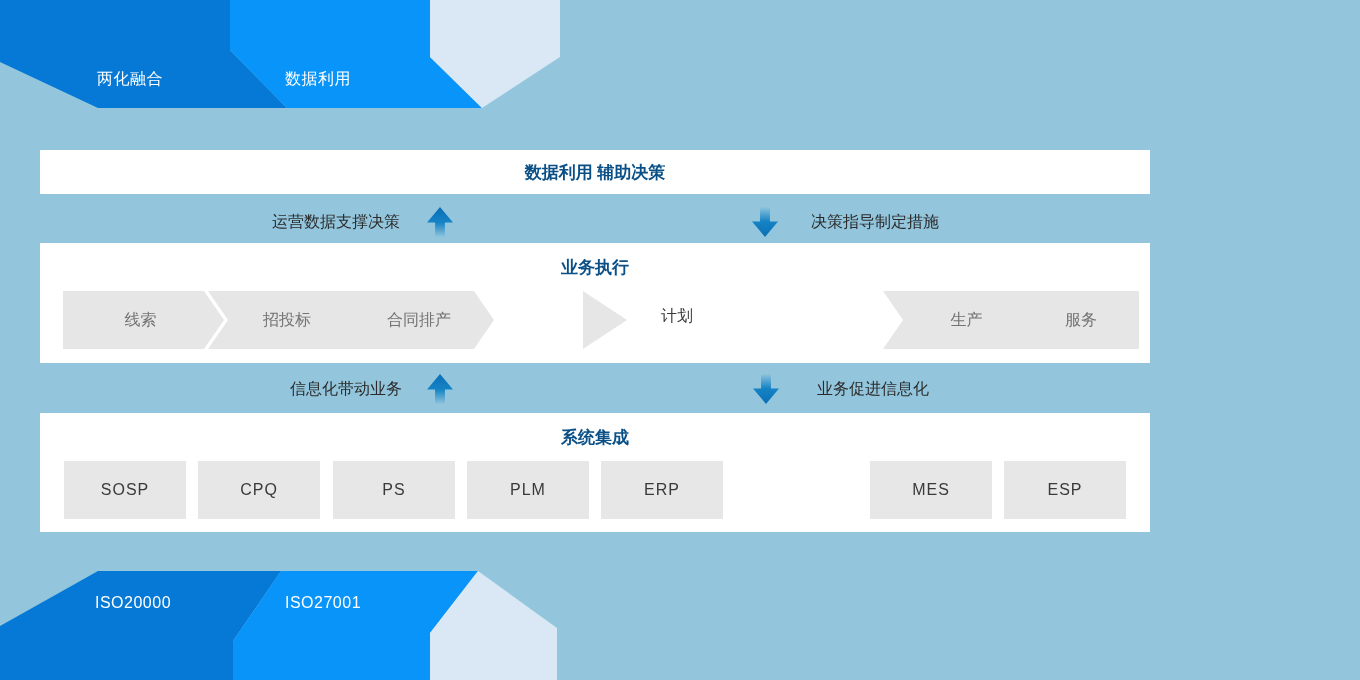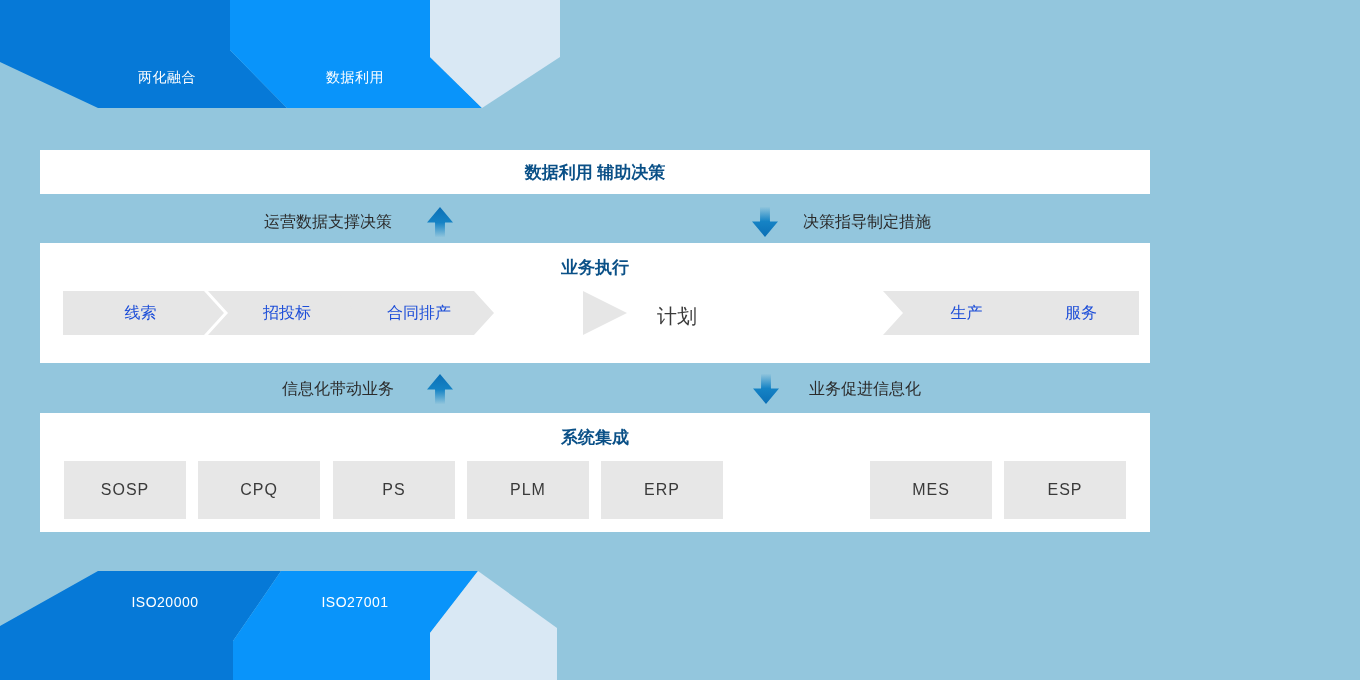--- a/index.html
+++ b/index.html
@@ -9,58 +9,58 @@
   }
   .stage {
     position:relative; width:1360px; height:680px;
     background:#93c6dd; overflow:hidden;
   }
   svg { display:block; }
   .deco { position:absolute; left:0; }
   .deco.top { top:0; }
   .deco.bottom { bottom:0; }
   .tab-label {
-    position:absolute; width:140px; text-align:center;
-    color:#ffffff; font-size:14px; letter-spacing:0.5px;
+    position:absolute; width:140px; 
+    color:#ffffff; font-size:16px; letter-spacing:0.5px;
   }
   .band {
     position:absolute; left:40px; width:1110px; background:#ffffff;
   }
   .band-title {
     position:absolute; left:50%; transform:translateX(-50%);
     font-size:17px; font-weight:bold; color:#0a5087; white-space:nowrap;
   }
   .flow-text {
     position:absolute; transform:translate(-50%,-50%);
-    font-size:16px; color:#2b2b2b; white-space:nowrap;
+    font-size:16px; color:#2b2b2b; white-space:nowrap;margin-left:8px;
   }
   .arrow {
     position:absolute; width:26px; height:30px;
     transform:translate(-50%,-50%);
   }
   .arrow.up {
     clip-path: polygon(50% 0, 100% 52%, 69% 52%, 69% 100%, 31% 100%, 31% 52%, 0 52%);
     background: linear-gradient(180deg, #0b6fb6 0%, #1583c5 52%, #8fc4dc 100%);
   }
   .arrow.down {
     clip-path: polygon(31% 0, 69% 0, 69% 48%, 100% 48%, 50% 100%, 0 48%, 31% 48%);
     background: linear-gradient(180deg, #8fc4dc 0%, #1583c5 48%, #0b6fb6 100%);
   }
   .chev {
-    position:absolute; top:48px; height:44px; background:#e6e6e6;
+    position:absolute; top:48px; height:58px; background:#e6e6e6;
     display:flex; align-items:center; justify-content:center;
-    font-size:16px; color:#1d4ed8; white-space:nowrap;
+    font-size:16px; color:#737373; white-space:nowrap;
   }
   .chev.first { clip-path: polygon(0 0, calc(100% - 20px) 0, 100% 50%, calc(100% - 20px) 100%, 0 100%); padding-right:6px; }
   .chev.mid   { clip-path: polygon(0 0, calc(100% - 20px) 0, 100% 50%, calc(100% - 20px) 100%, 0 100%, 20px 50%); padding-left:10px; }
   .chev.last  { clip-path: polygon(0 0, 100% 0, 100% 100%, 0 100%, 22px 50%); padding-left:12px; }
   .chev.tri   { clip-path: polygon(0 0, 100% 50%, 0 100%); }
   .plain-step {
     position:absolute; transform:translate(-50%,-50%);
-    font-size:20px; color:#3a3a3a; white-space:nowrap;
+    font-size:16px; color:#3a3a3a; white-space:nowrap;
   }
   .sys-box {
     position:absolute; top:48px; width:122px; height:58px; background:#e7e7e7;
     display:flex; align-items:center; justify-content:center;
     font-size:16px; color:#3a3a3a; letter-spacing:1px;
   }
 </style>
 </head>
 <body>
 

